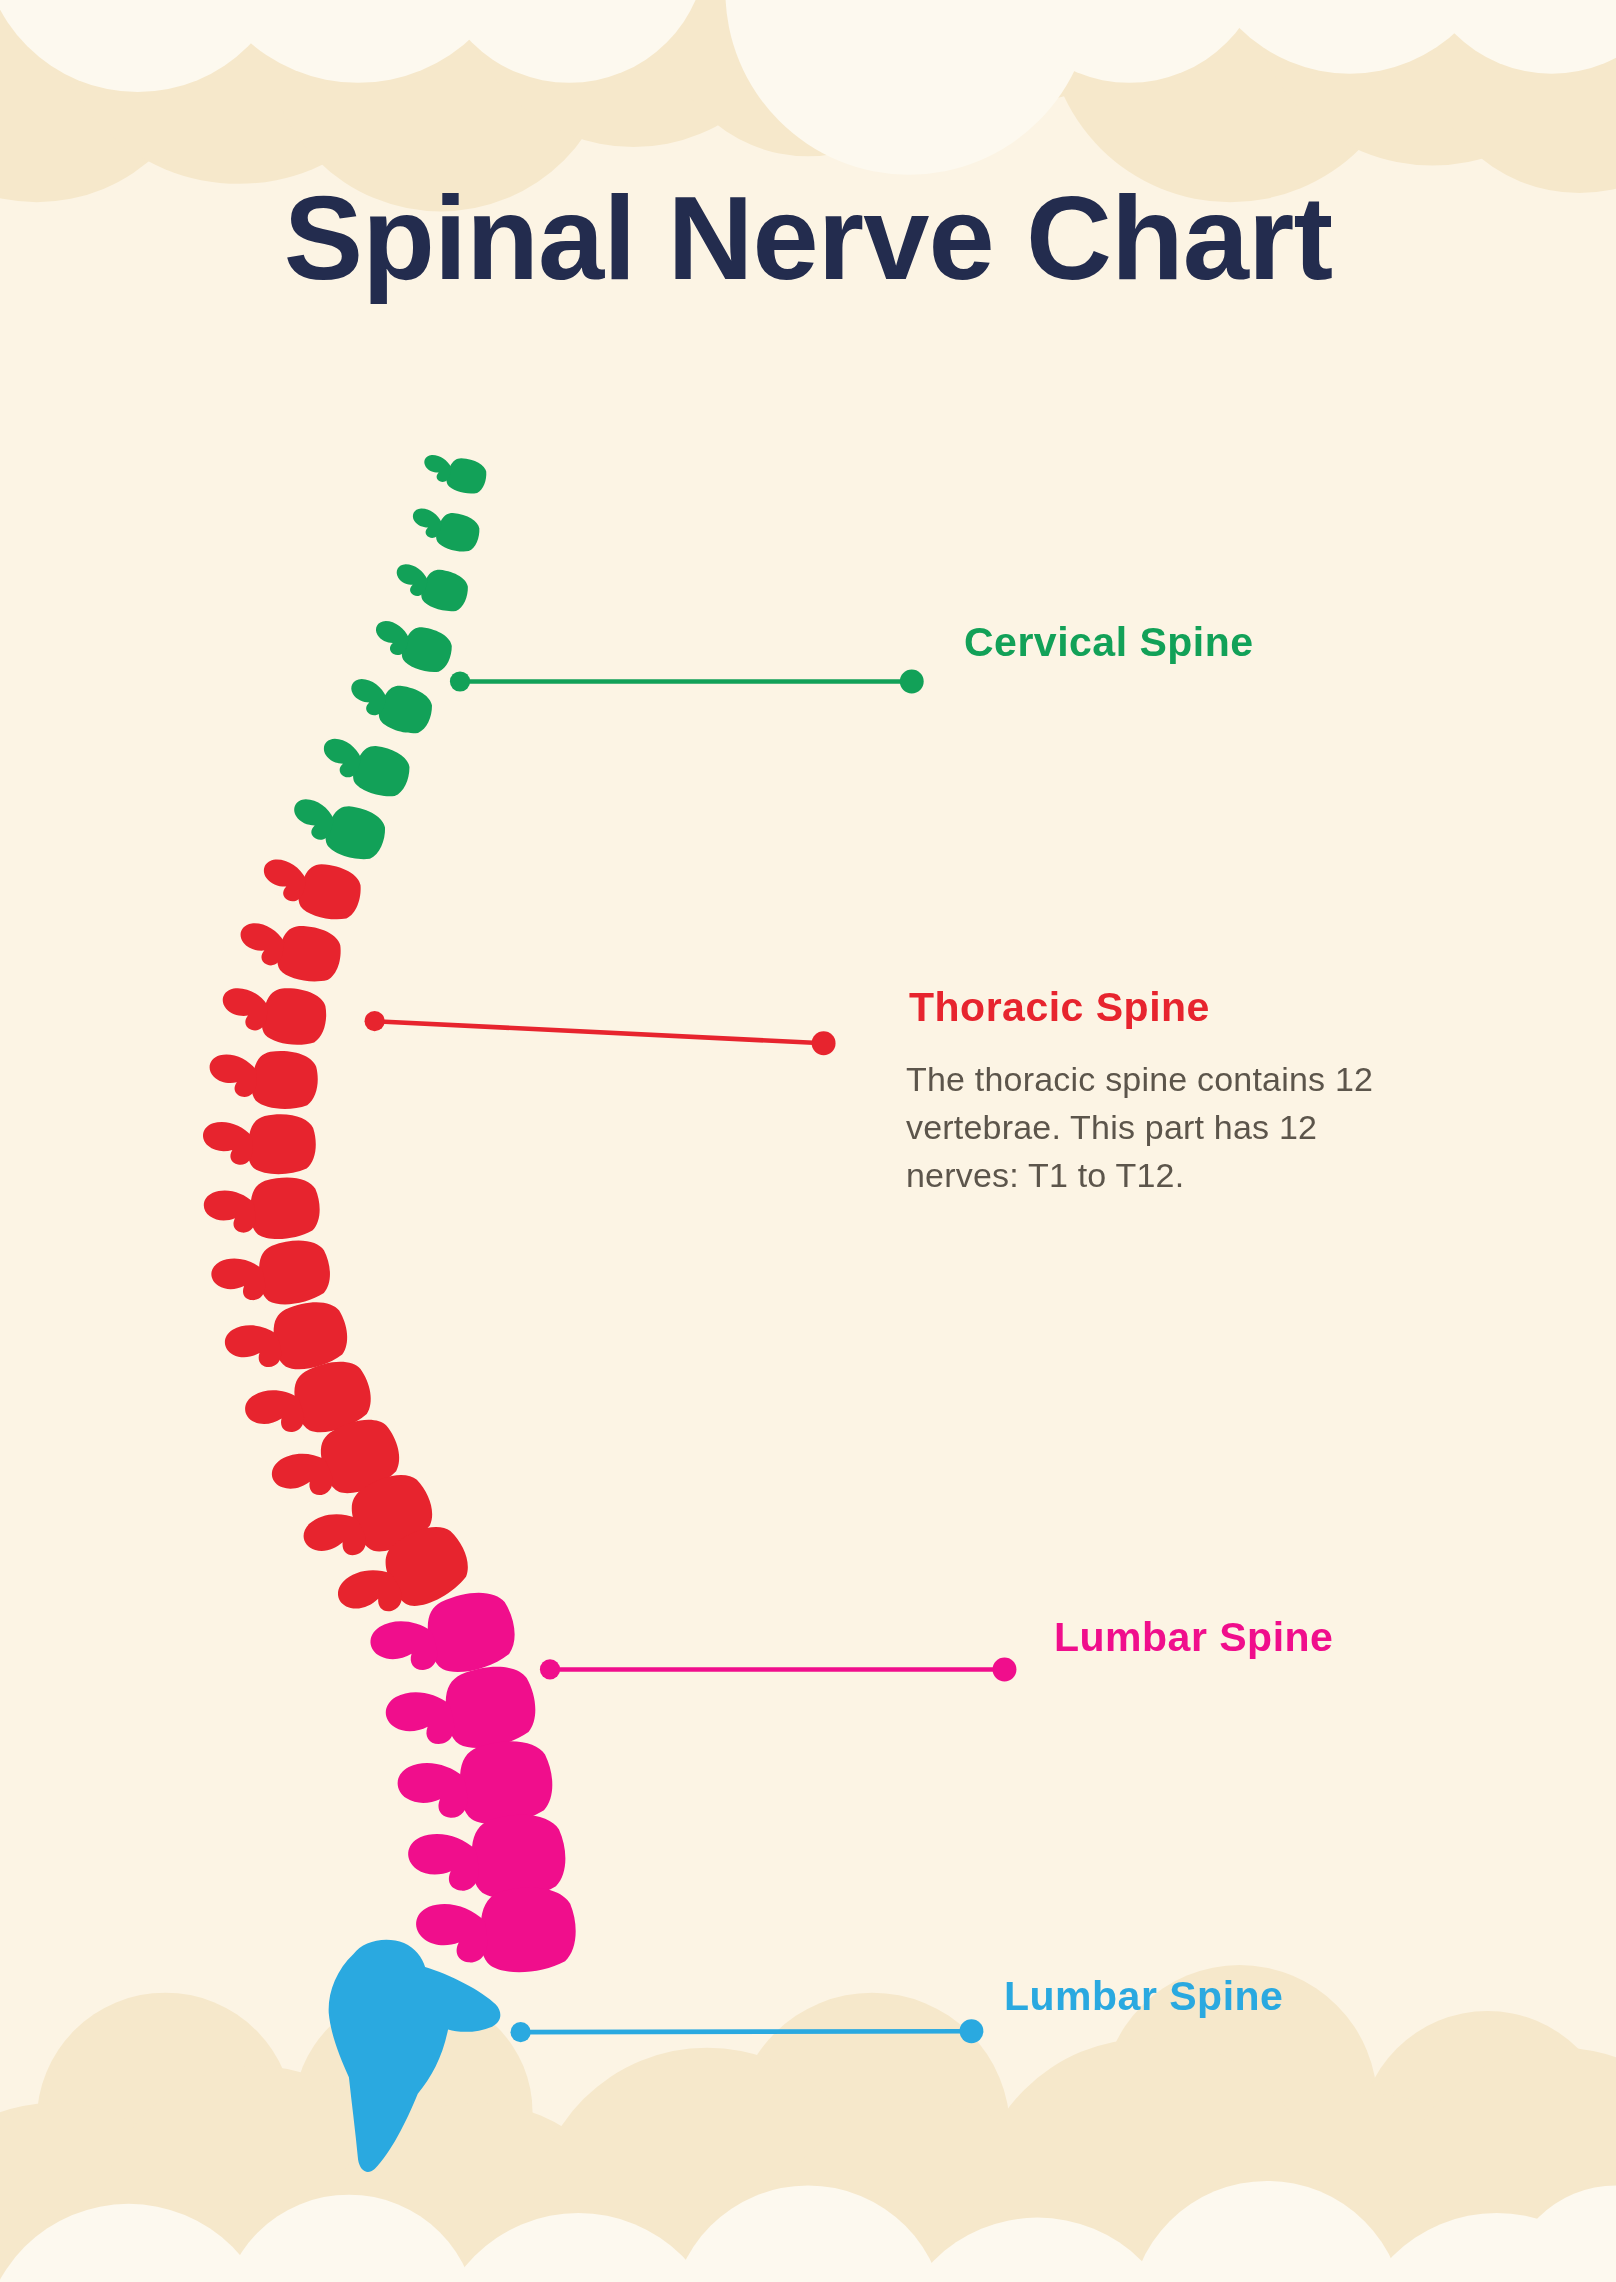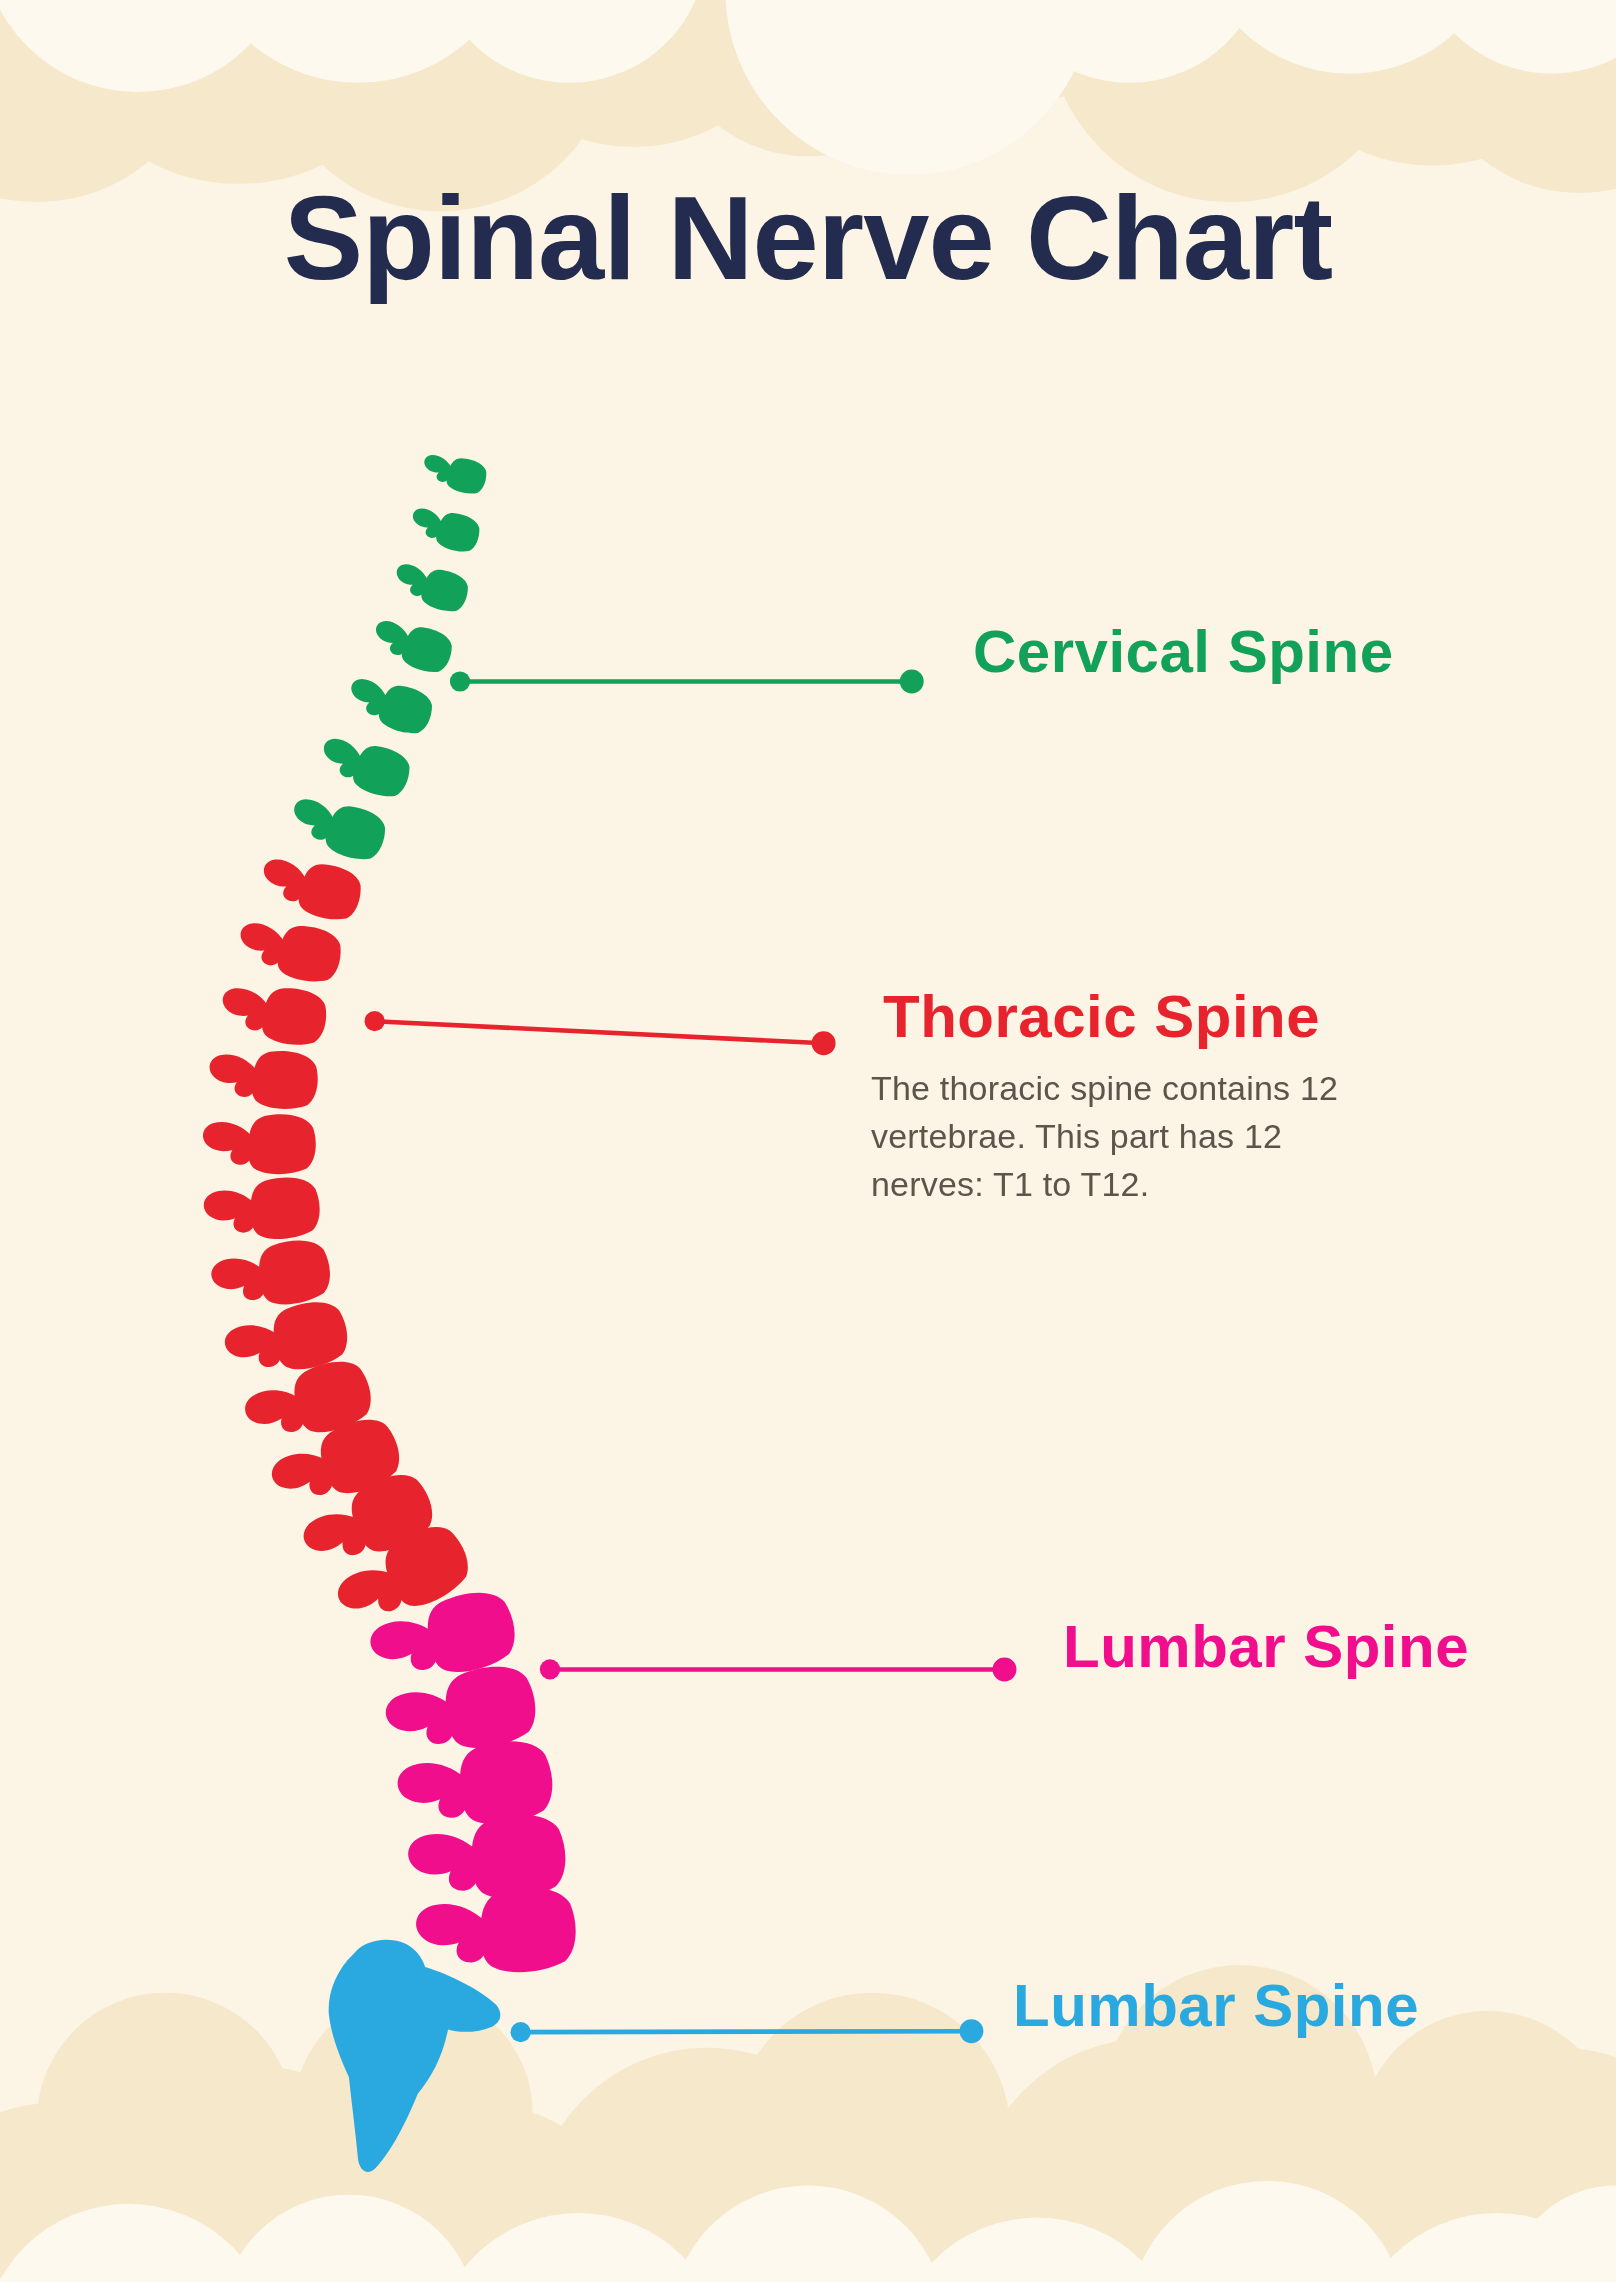--- a/index.html
+++ b/index.html
@@ -10,27 +10,27 @@
     font-family:"Liberation Sans",sans-serif;
   }
   .art{position:absolute;left:0;top:0;width:1616px;height:2283px;}
   .title{
     position:absolute;top:178px;left:0;width:100%;
     margin:0;text-align:center;
     font-size:119px;font-weight:bold;letter-spacing:-0.9px;line-height:1;
   }
   .label{position:absolute;}
   .label h2{
-    margin:12px;font-size:60px;font-weight:bold;line-height:55px;letter-spacing:0.5px;
+    margin:3px;font-size:41px;font-weight:bold;line-height:55px;letter-spacing:0.5px;
   }
   .label p{
     margin:20px 0 0 0;font-size:34px;line-height:48px;letter-spacing:0.2px;
   }
   .label-cervical{left:961px;top:612px;width:496px;}
-  .label-thoracic{left:871px;top:977px;width:489px;}
+  .label-thoracic{left:906px;top:977px;width:489px;}
   .label-lumbar{left:1051px;top:1607px;width:512px;}
   .label-sacral{left:1001px;top:1966px;width:479px;}
 </style>
 </head>
 <body>
 
 <div class="page" style="background-color: rgb(252, 244, 228);">
 
   <svg class="art" viewBox="0 0 1760 2486" aria-hidden="true">
     <defs>

